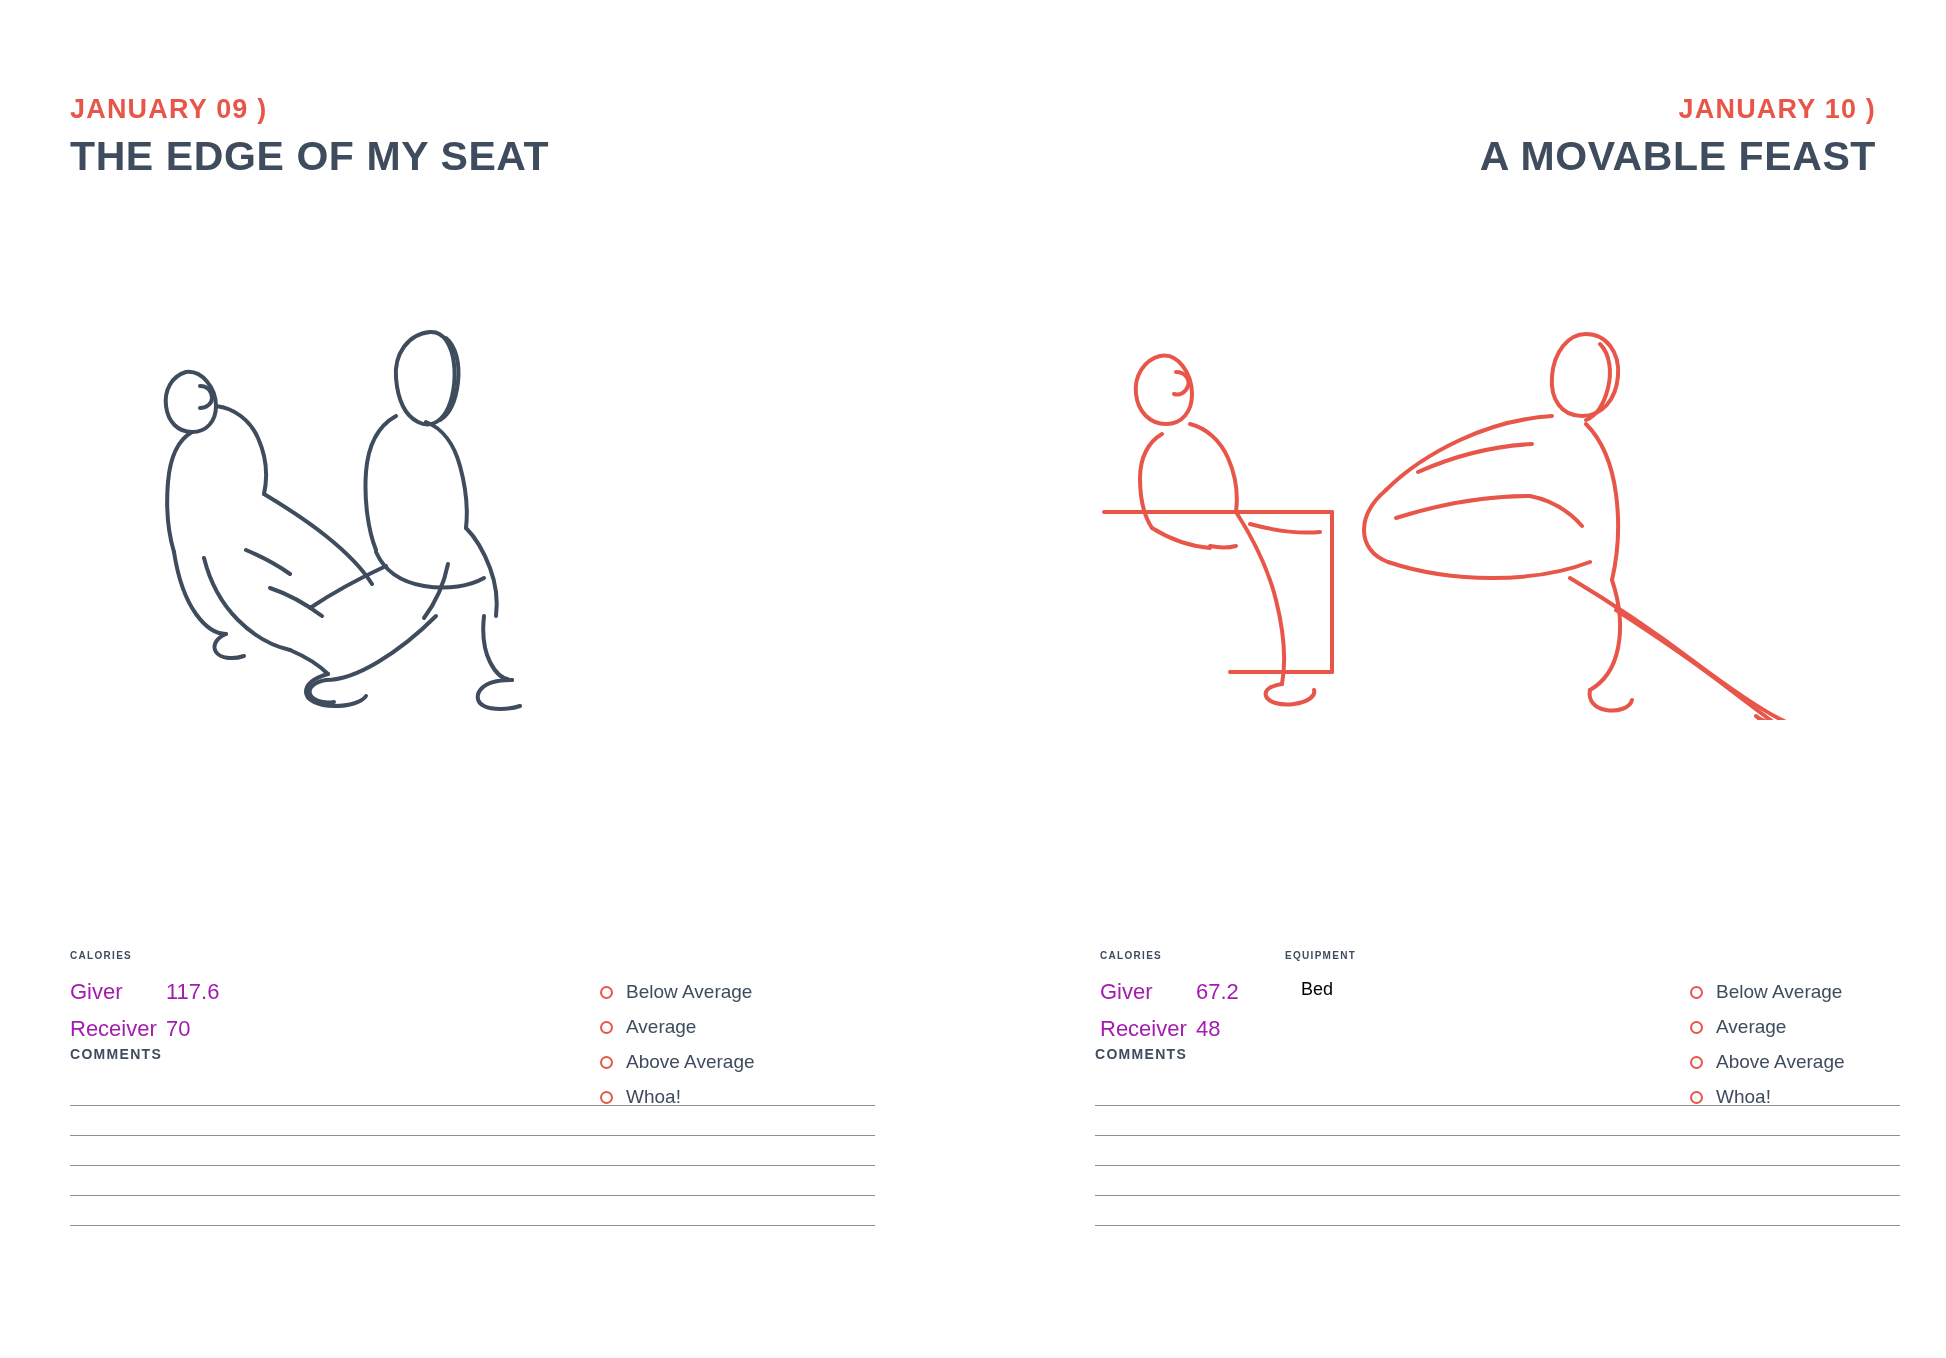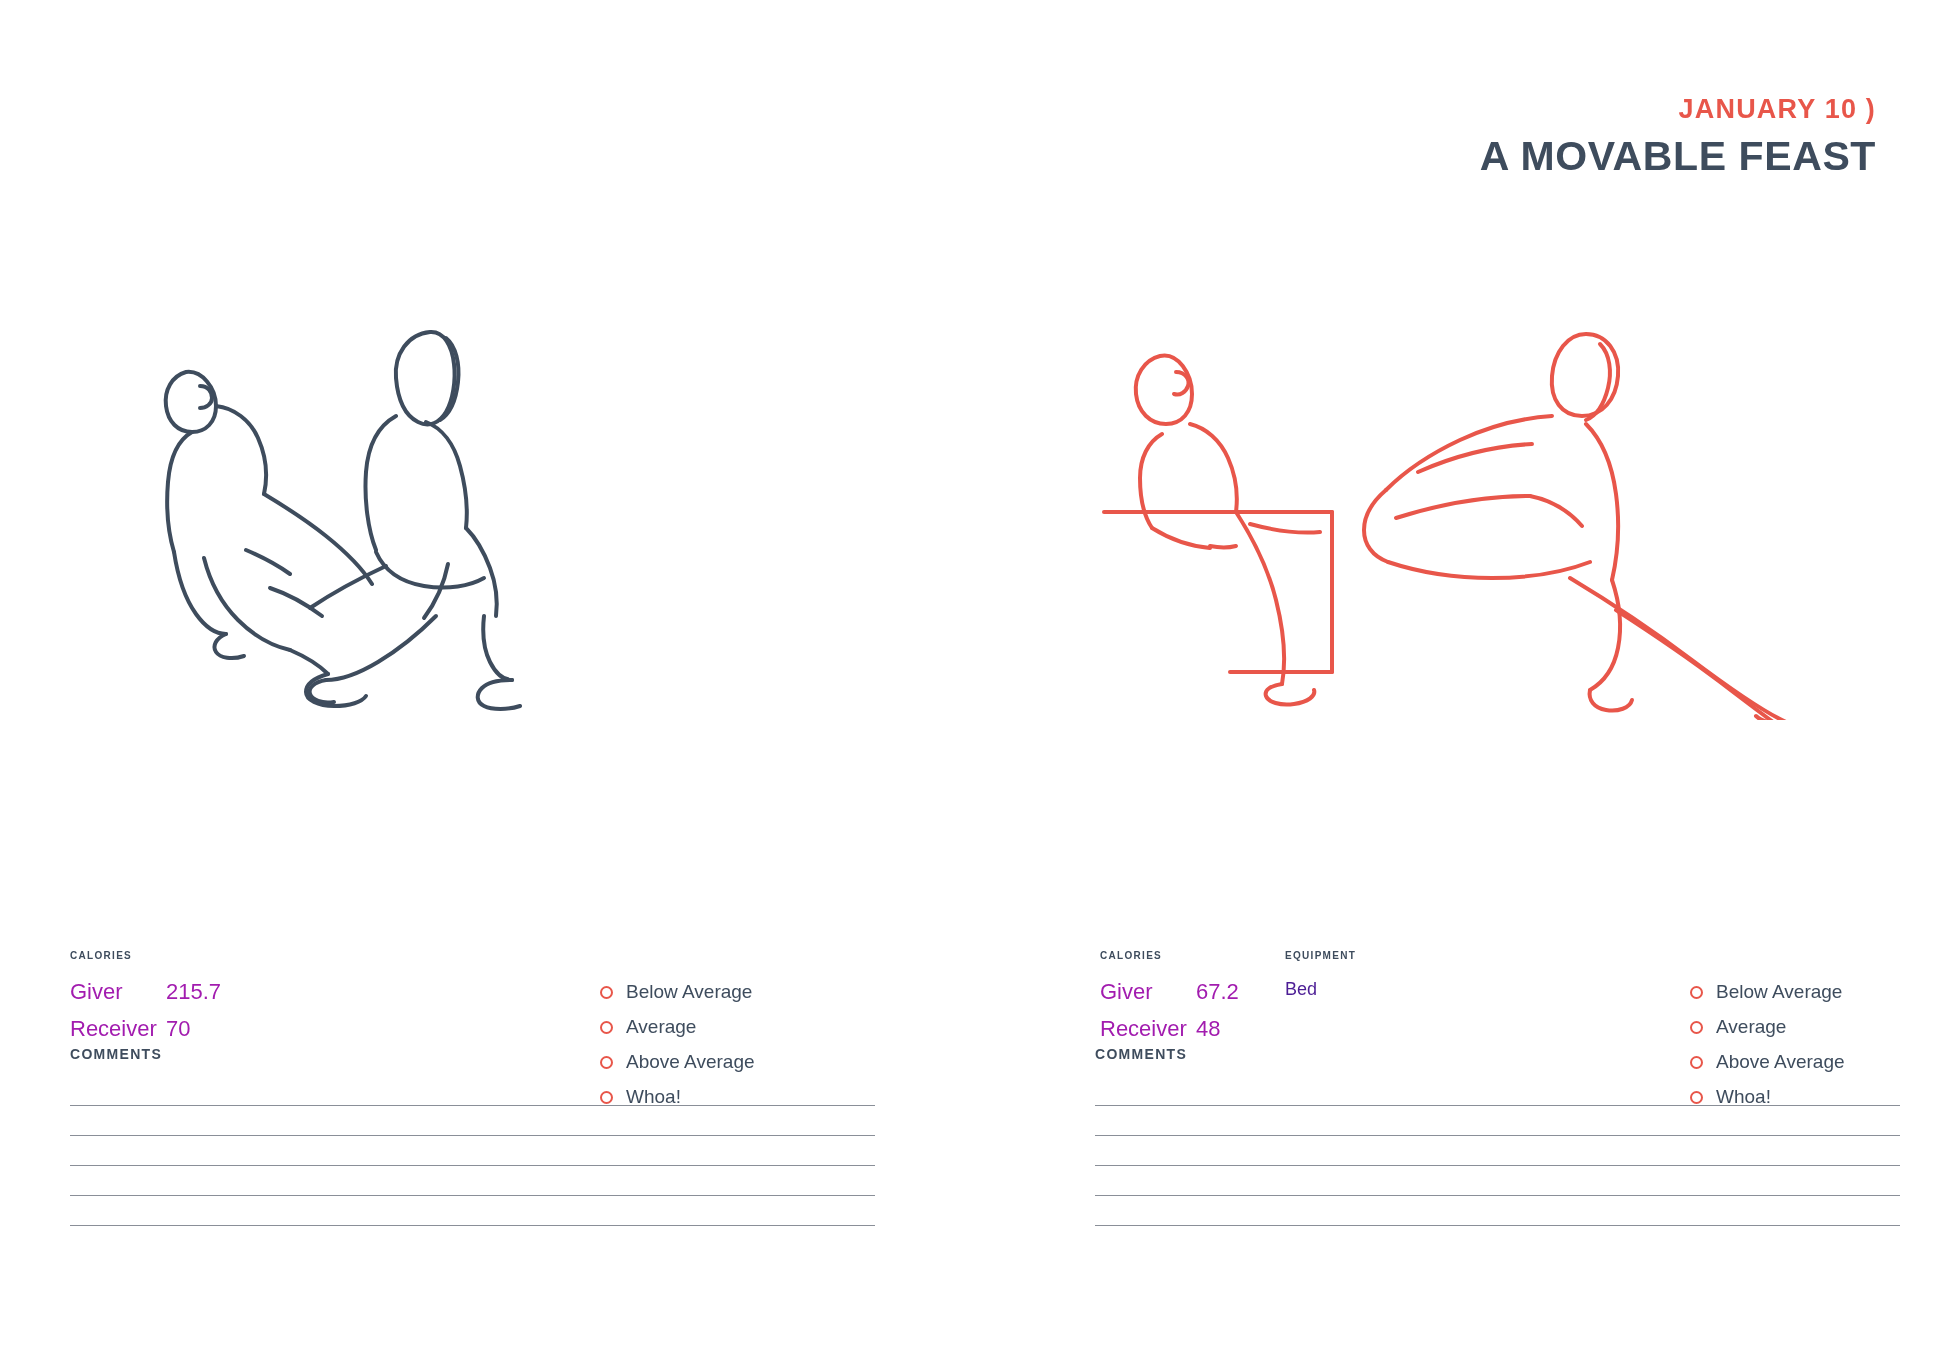--- a/index.html
+++ b/index.html
@@ -81,21 +81,21 @@
   .stat-col.equip { min-width: 150px; }
   .stat-row {
     font-size: 22px;
     color: #a21caf;
     margin-bottom: 11px;
     display: flex;
     align-items: center;
   }
   .stat-row .lbl { display: inline-block; width: 96px; }
   .stat-row .val { display: inline-block; }
-  .equip-val { font-size: 18px; color: #4c1d95; }
+  .equip-val { font-size: 18px; color: #000000; margin-left: 16px; }
   
   .ratings {
     position: absolute;
     top: 945px;
     margin-top: 36px;
   }
   .ratings-left { left: 600px; }
   .ratings-right { left: 1690px; }
   .rating-item {
     display: flex;
@@ -132,20 +132,24 @@
     height: 29px;
   }
 </style>
 </head>
 <body>
 
 <div class="spread">
 
   <div class="page page-left">
 
+    <div class="hdr hdr-left">
+      <div class="date-label">JANUARY 09 )</div>
+      <div class="title">THE EDGE OF MY SEAT</div>
+    </div>
 
     <div class="illo illo-left">
       <svg width="440" height="450" viewBox="0 0 440 450" fill="none" stroke="#3e4c5d" stroke-width="4" stroke-linecap="round" stroke-linejoin="round">
 
         <path d="M300 12c-22 2-36 22-34 46 2 24 10 38 22 44 12 6 22 0 28-10 7-12 10-32 8-48-2-18-10-33-24-32z"></path>
         <path d="M316 18c10 8 14 26 12 44-2 18-8 32-18 38"></path>
         <path d="M266 96c-18 10-28 30-30 56-2 28 2 58 10 78"></path>
         <path d="M296 102c16 6 28 22 34 44 6 22 8 44 6 62"></path>
         <path d="M246 232c8 18 24 30 48 34 24 4 46 0 60-8"></path>
         <path d="M336 208c10 10 18 24 24 40 6 16 8 32 6 48"></path>
@@ -169,21 +173,21 @@
         <path d="M140 268c18 6 36 16 52 28"></path>
         <path d="M116 230c14 6 30 14 44 24"></path>
       </svg>
     </div>
 
     <div class="stats stats-left">
       <div class="stat-col">
         <div class="col-head">CALORIES</div>
         <div class="stat-row">
           <span class="lbl">Giver</span>
-          <span class="val">215.7</span>
+          <span class="val">117.6</span>
         </div>
         <div class="stat-row">
           <span class="lbl">Receiver</span>
           <span class="val">70</span>
         </div>
       </div>
     </div>
 
     <div class="ratings ratings-left">
       <div class="rating-item">

